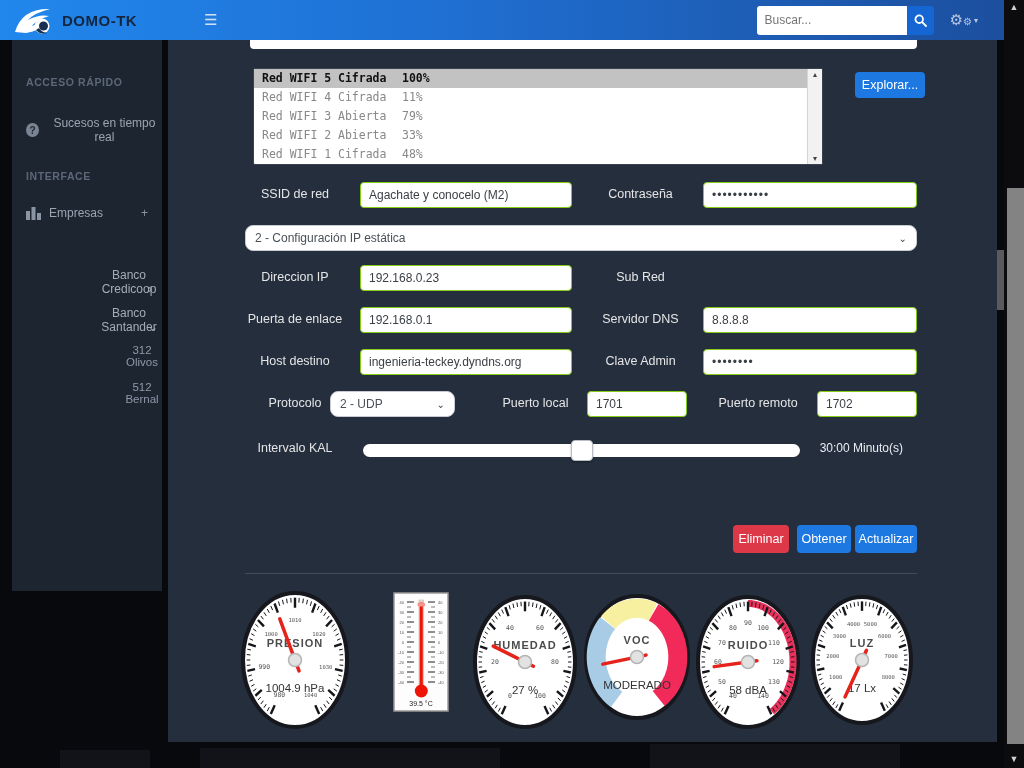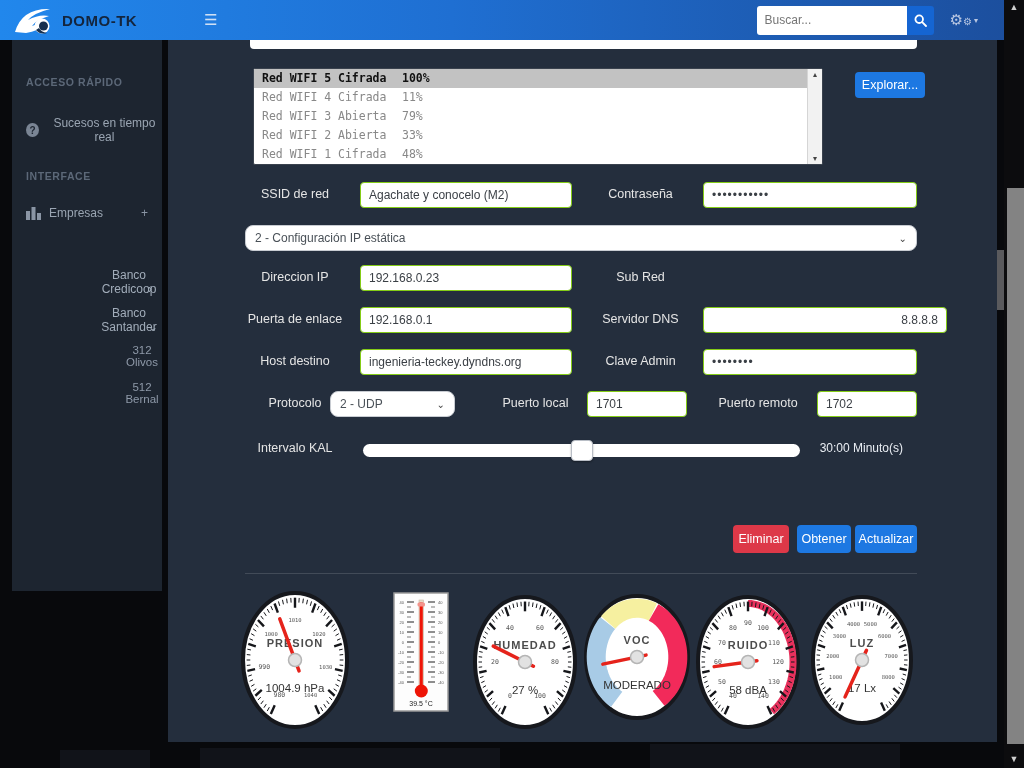--- a/index.html
+++ b/index.html
@@ -221,21 +221,21 @@
     <span class="caret">⌄</span>
   </div>
 
   <div class="f-label lab1" style="top:230px;">Direccion IP</div>
   <input class="f-input" style="left: 192px; top: 225px; width: 212px;" value="192.168.0.23">
   <div class="f-label lab2" style="top:230px;">Sub Red</div>
 
   <div class="f-label lab1" style="top:272px;">Puerta de enlace</div>
   <input class="f-input" style="left: 192px; top: 267px; width: 212px;" value="192.168.0.1">
   <div class="f-label lab2" style="top:272px;">Servidor DNS</div>
-  <input class="f-input" style="left: 535px; top: 267px; width: 244px; text-align: right;" value="8.8.8.8">
+  <input class="f-input" style="left: 535px; top: 267px; width: 214px;" value="8.8.8.8">
 
   <div class="f-label lab1" style="top:314px;">Host destino</div>
   <input class="f-input" style="left: 192px; top: 309px; width: 212px;" value="ingenieria-teckey.dyndns.org">
   <div class="f-label lab2" style="top:314px;">Clave Admin</div>
   <input class="f-input" style="left: 535px; top: 309px; width: 214px; letter-spacing: 1px;" value="••••••••">
 
   <div class="f-label lab1" style="top:356px;">Protocolo</div>
   <div class="fake-select" style="left:162px; top:351px; width:125px;">
     <span>2 - UDP</span>
     <span class="caret">⌄</span>

